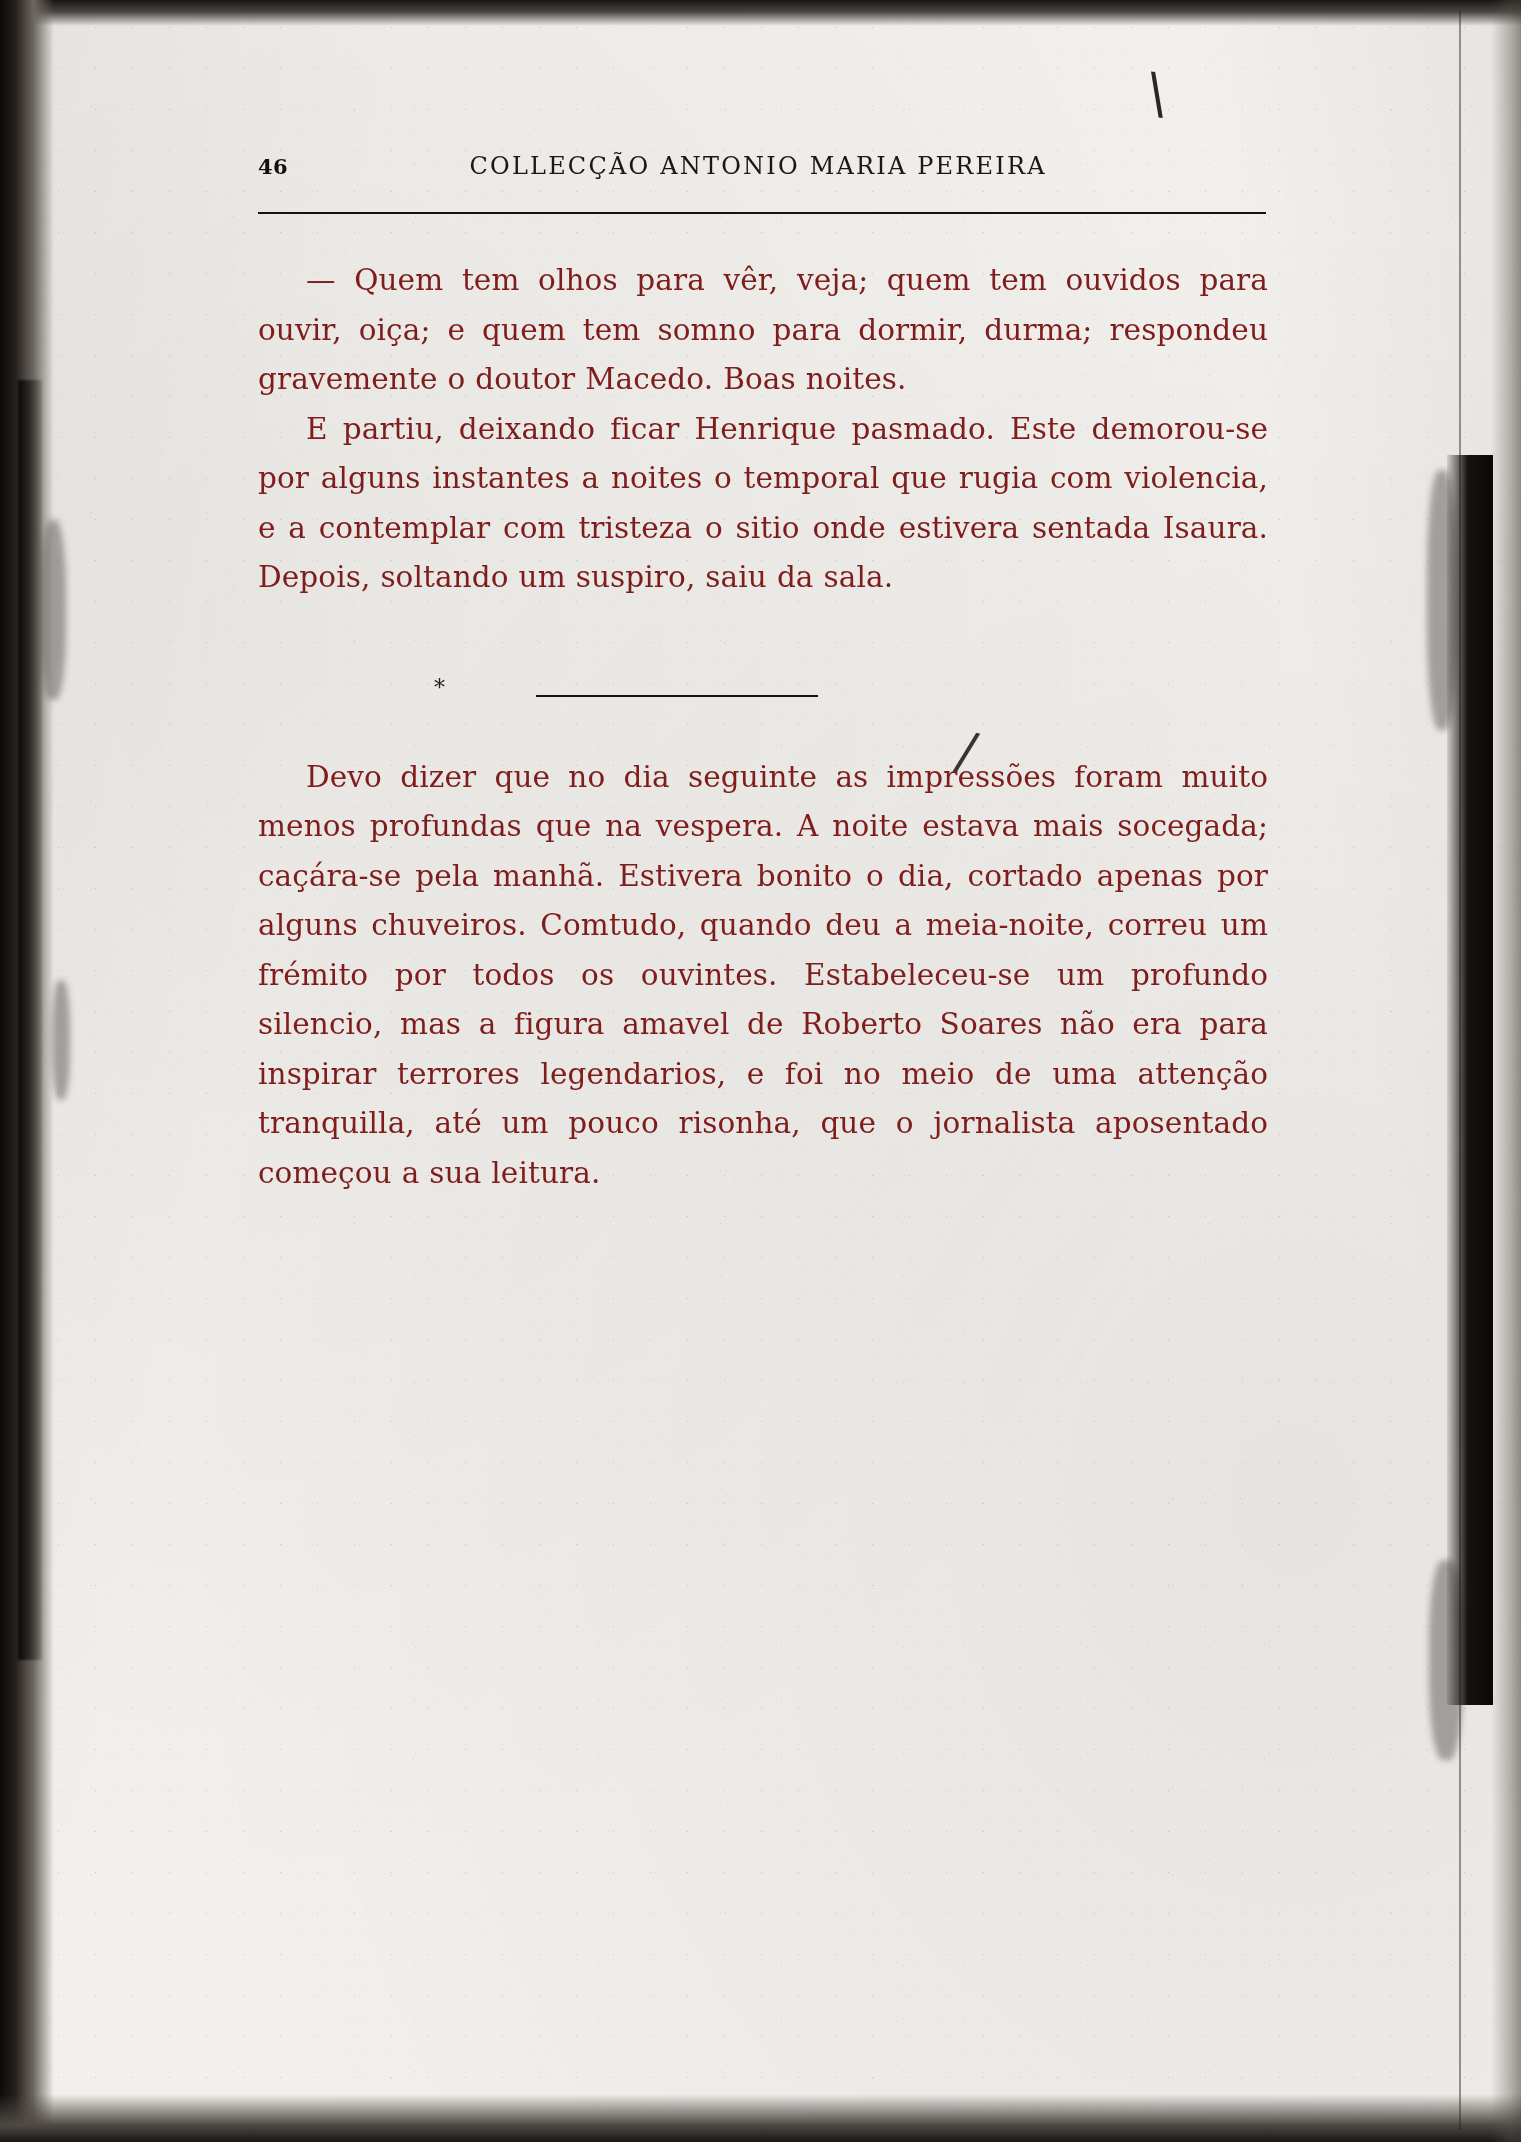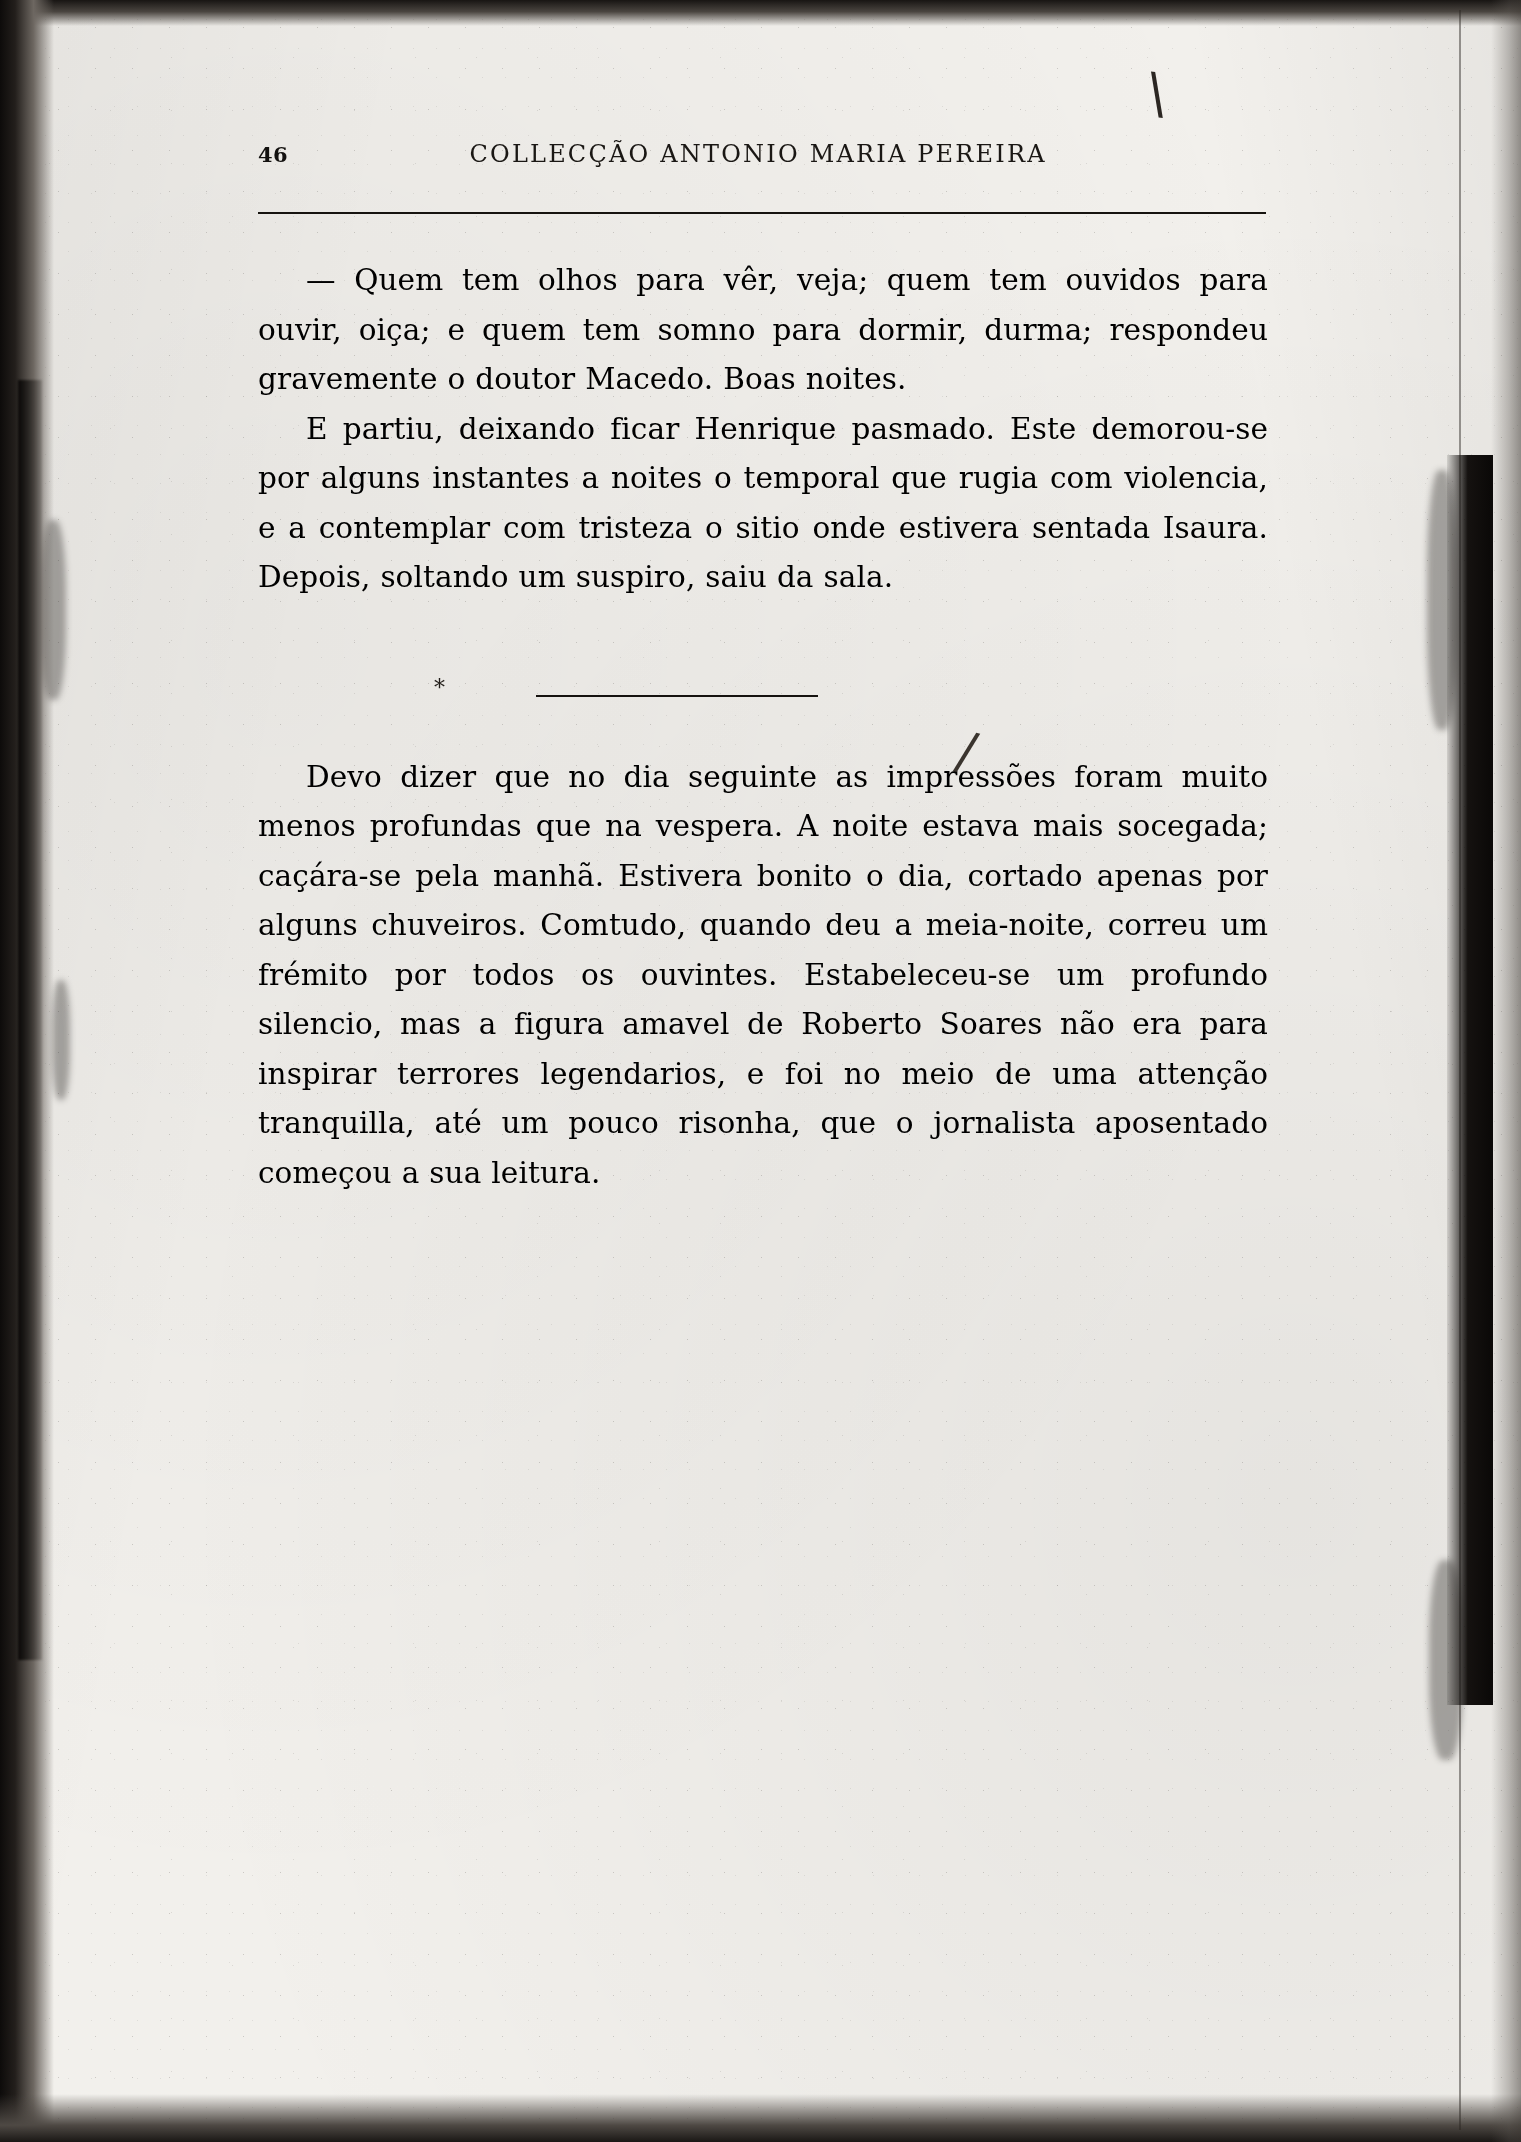--- a/index.html
+++ b/index.html
@@ -110,39 +110,40 @@
   }
   .running-title {
     flex: 1;
     text-align: center;
     font-family: "DejaVu Serif", serif;
     font-size: 24px;
     font-variant: small-caps;
     letter-spacing: 2.2px;
     color: #1a1714;
     padding-right: 40px;
+    margin-top: 12px;
   }
   .header-rule {
     position: absolute;
     left: 258px; top: 212px;
     width: 1008px; height: 2px;
     background: #16130f;
   }
 
   .body {
     position: absolute;
     left: 258px; top: 256px;
     width: 1010px;
   }
   .body p {
     margin: 0;
     font-family: "DejaVu Serif", serif;
     font-size: 29.5px;
     line-height: 49.5px;
-    color: #000000;
+    color: #7f1d1d;
     text-align: justify;
     text-indent: 48px;
     letter-spacing: .1px;
     word-spacing: .5px;
   }
 
   .divider-wrap {
     position: relative;
     height: 150px;
   }

